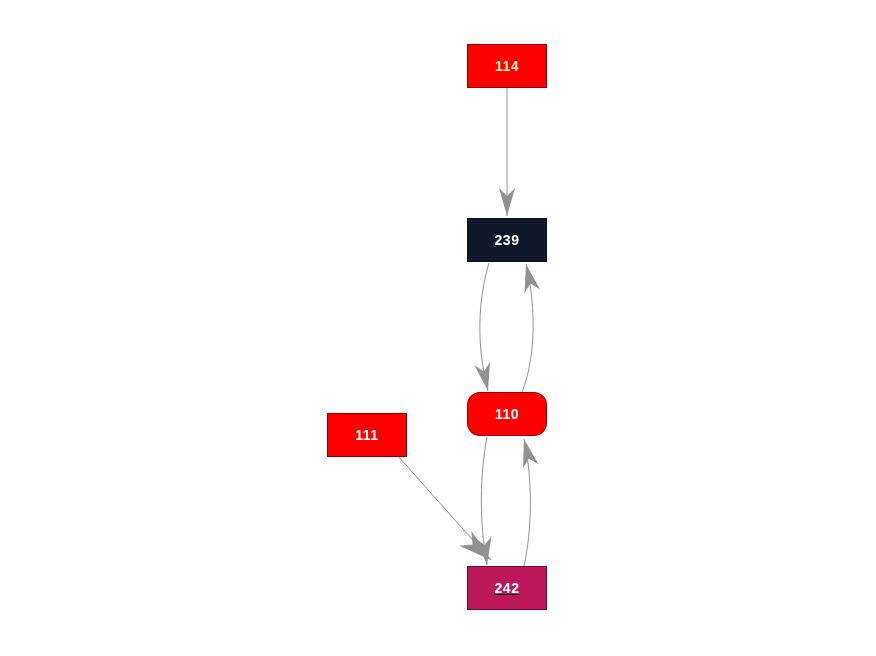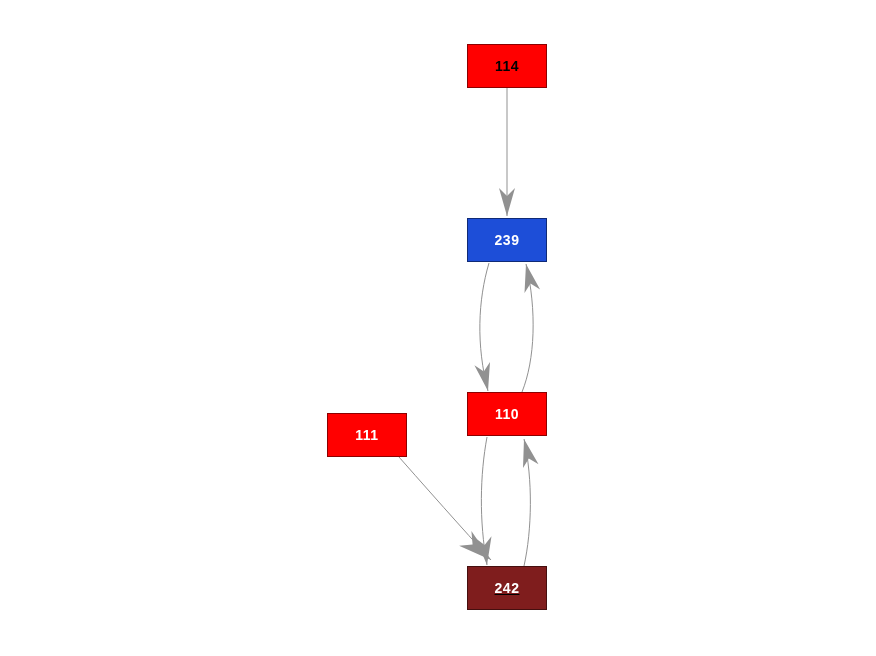--- a/index.html
+++ b/index.html
@@ -49,28 +49,28 @@
       <polygon points="526.0,264.0 524.5,293.1 530.5,283.5 540.1,289.5" fill="#919191"></polygon>
       <path d="M487,437 C480,475 479,520 487,565" fill="none" stroke="#919191" stroke-width="1"></path>
       <polygon points="487.0,565.0 491.5,536.2 484.6,545.1 475.6,538.2" fill="#919191"></polygon>
       <path d="M524,566 C532,530 533,480 524,439" fill="none" stroke="#919191" stroke-width="1"></path>
       <polygon points="524.0,439.0 523.0,468.1 528.8,458.4 538.5,464.2" fill="#919191"></polygon>
       <path d="M384,440 Q450,515 491,560" fill="none" stroke="#919191" stroke-width="1"></path>
       <polygon points="491.0,560.0 471.4,531.0 472.6,544.6 459.1,545.8" fill="#919191"></polygon>
     </svg>
   <div id="nodes-layer">
       <div class="graph-node" style="left: 467px; top: 44px; width: 80px; height: 44px; background: rgb(255, 0, 0);">
-        <span class="node-label" style="color: #000000;">114</span>
+        <span class="node-label" style="color: #fef9c3;">114</span>
       </div>
-      <div class="graph-node" style="left: 467px; top: 218px; width: 80px; height: 44px; background: #1d4ed8; align-items: center;">
+      <div class="graph-node" style="left: 467px; top: 218px; width: 80px; height: 44px; background: #0f172a; align-items: center;">
         <span class="node-label" style="color: rgb(255, 255, 255);">239</span>
       </div>
       <div class="graph-node" style="left: 327px; top: 392px; width: 80px; height: 44px; background: rgb(255, 0, 0); margin-top: 21px;">
         <span class="node-label" style="color: rgb(255, 255, 255);">111</span>
       </div>
-      <div class="graph-node" style="left: 467px; top: 392px; width: 80px; height: 44px; background: rgb(255, 0, 0);">
+      <div class="graph-node" style="left: 467px; top: 392px; width: 80px; height: 44px; background: rgb(255, 0, 0); border-radius: 13px;">
         <span class="node-label" style="color: rgb(255, 255, 255);">110</span>
       </div>
-      <div class="graph-node" style="left: 467px; top: 566px; width: 80px; height: 44px; background: #7f1d1d; text-decoration: underline;">
+      <div class="graph-node" style="left: 467px; top: 566px; width: 80px; height: 44px; background: #be185d; text-decoration: underline;">
         <span class="node-label" style="color: rgb(255, 255, 255);">242</span>
       </div>
     </div>
 </div>
 
 </body></html>

